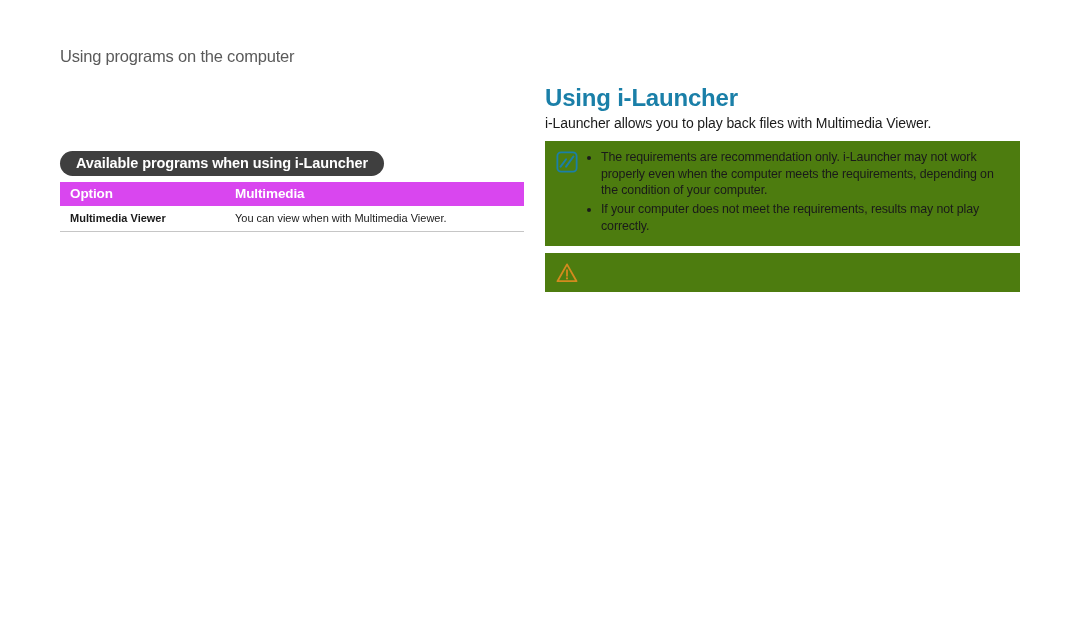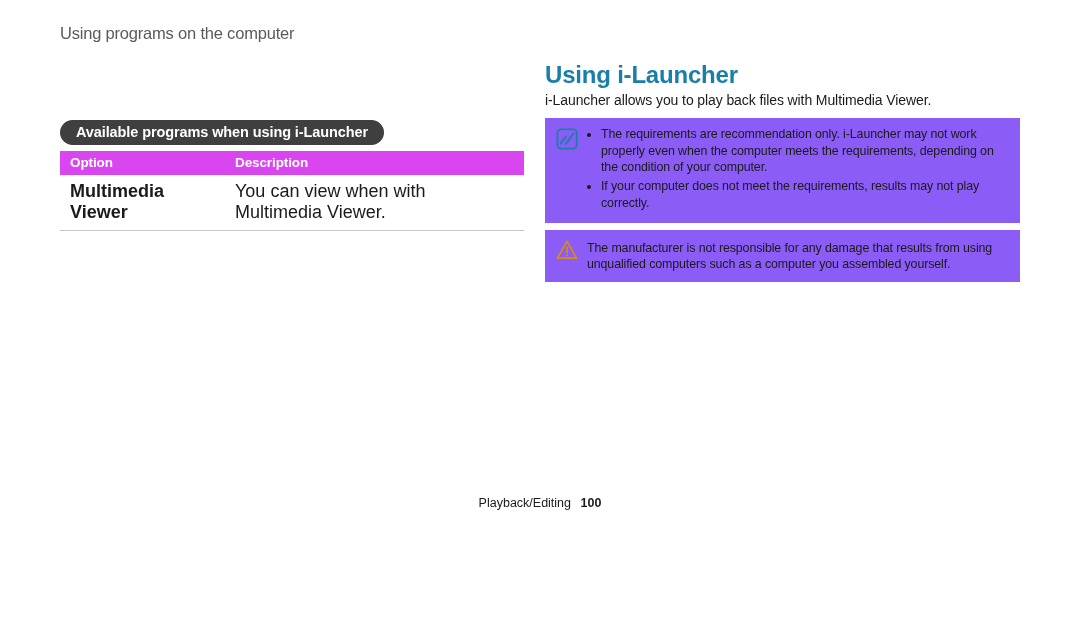--- a/index.html
+++ b/index.html
@@ -9,21 +9,21 @@
     height: 630px;
     background: #ffffff;
     font-family: "Segoe UI", "Myriad Pro", Arial, sans-serif;
     color: #1a1a1a;
   }
   .page {
     position: relative;
     width: 1080px;
     height: 528px;
     box-sizing: border-box;
-    padding: 24px 60px 0 60px;
+    padding: 47px 60px 0 60px;
   }
   .breadcrumb {
     font-size: 16.5px;
     color: #5a5a5a;
     margin-bottom: 18px;
     letter-spacing: -0.2px;
   }
   .columns {
     display: flex;
     flex-direction: row;
@@ -60,40 +60,40 @@
     padding: 4px 10px 5px 10px;
     font-size: 13.5px;
     letter-spacing: -0.1px;
   }
   table.programs thead th:first-child {
     width: 145px;
   }
   table.programs tbody td {
     padding: 6px 10px 7px 10px;
     border-bottom: 1px solid #c6c6c6;
-    font-size: 18px;
+    font-size: 11px;
     vertical-align: top;
   }
   table.programs tbody td.opt {
     font-weight: 700;
   }
   .section-title {
     color: #1a7fa8;
     font-size: 24px;
     font-weight: 700;
     margin: 0 0 3px 0;
     letter-spacing: -0.2px;
   }
   .section-desc {
     font-size: 14px;
     margin: 0 0 10px 0;
     letter-spacing: -0.1px;
   }
   .callout {
-    background: #8b5cf6;
+    background: #4d7c0f;
     display: flex;
     padding: 8px 14px 9px 10px;
     margin-bottom: 7px;
     font-size: 12.4px;
     line-height: 1.35;
     gap: 8px;
     letter-spacing: -0.1px;
   }
   .callout .icon-col {
     flex: 0 0 24px;
@@ -143,21 +143,21 @@
 
   <div class="columns">
 
     <div class="col-left">
       <div class="pill-header">Available programs when using i-Launcher</div>
 
       <table class="programs">
         <thead>
           <tr>
             <th>Option</th>
-            <th>Description</th>
+            <th>Multimedia</th>
           </tr>
         </thead>
         <tbody>
           <tr>
             <td class="opt">Multimedia Viewer</td>
             <td>You can view when with Multimedia Viewer.</td>
           </tr>
         </tbody>
       </table>
     </div>
@@ -180,24 +180,19 @@
       </div>
 
       <div class="callout">
         <div class="icon-col">
           <svg class="warn-icon" viewBox="0 0 24 22">
             <path d="M12 1.5 L22.5 20 L1.5 20 Z" fill="none" stroke="#d38a1e" stroke-width="2" stroke-linejoin="round"></path>
             <line x1="12" y1="8" x2="12" y2="14" stroke="#d38a1e" stroke-width="2" stroke-linecap="round"></line>
             <circle cx="12" cy="17" r="1.2" fill="#d38a1e"></circle>
           </svg>
         </div>
-        <div class="plain">The manufacturer is not responsible for any damage that results from using unqualified computers such as a computer you assembled yourself.</div>
       </div>
 
     </div>
   </div>
 
-  <div class="footer">
-    <span>Playback/Editing</span>
-    <span class="pn">100</span>
-  </div>
 
 </div>
 
 </body></html>

